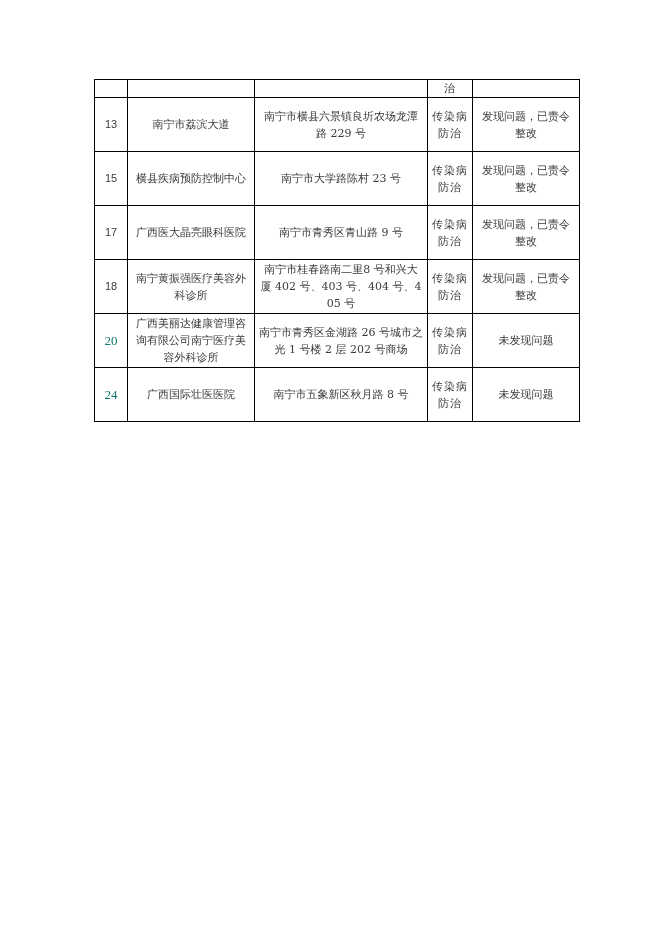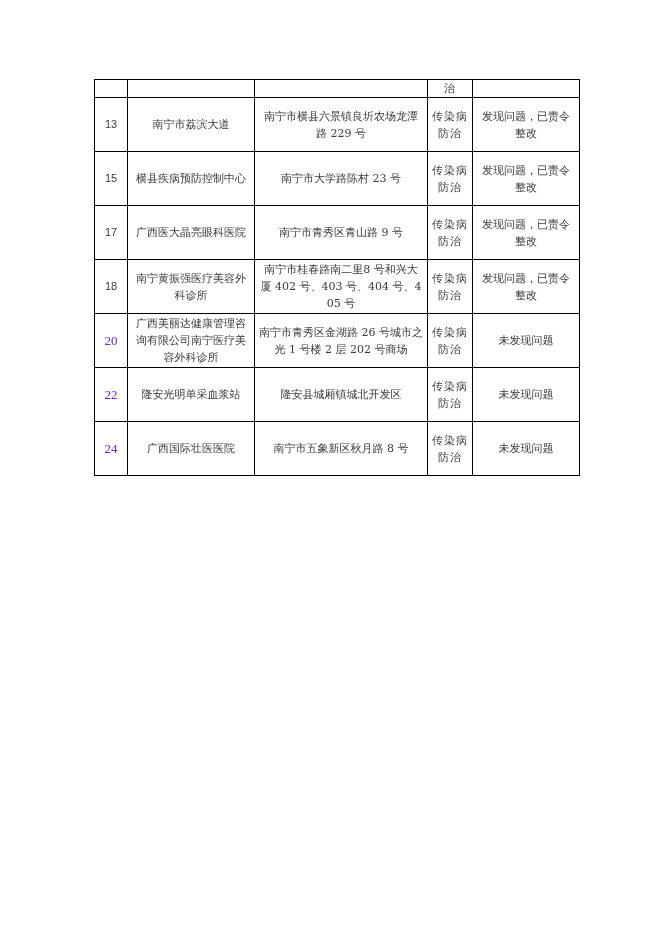--- a/index.html
+++ b/index.html
@@ -18,21 +18,21 @@
     word-break: break-all;
   }
   col.c1 { width: 33px; }
   col.c2 { width: 127px; }
   col.c3 { width: 173px; }
   col.c4 { width: 45px; }
   col.c5 { width: 107px; }
   tr.top-row td { height: 17px; }
   tr.data-row td { height: 53px; }
   td.num { font-family: "Liberation Sans", "DejaVu Sans", sans-serif; font-size: 10px; color: #111; padding: 0; margin-left: 48px; }
-  td.num.serif { font-family: "Liberation Serif", "DejaVu Serif", serif; font-size: 13px; color: #6d28d9; }
+  td.num.serif { font-family: "Liberation Serif", "DejaVu Serif", serif; font-size: 13px; color: #0f766e; }
   td.cat { padding: 0 6px; letter-spacing: 1px; }
   td.name, td.addr { padding: 0 10px; }
   td.result { padding: 0 8px; margin-left: 8px; }
 </style>
 </head>
 <body>
 
 <table class="doc-table">
   <colgroup>
     <col class="c1">
@@ -79,27 +79,20 @@
       <td class="result">发现问题，已责令整改</td>
     </tr>
     <tr class="data-row">
       <td class="num serif">20</td>
       <td class="name">广西美丽达健康管理咨询有限公司南宁医疗美容外科诊所</td>
       <td class="addr">南宁市青秀区金湖路 26 号城市之光 1 号楼 2 层 202 号商场</td>
       <td class="cat">传染病防治</td>
       <td class="result">未发现问题</td>
     </tr>
     <tr class="data-row">
-      <td class="num serif">22</td>
-      <td class="name">隆安光明单采血浆站</td>
-      <td class="addr">隆安县城厢镇城北开发区</td>
-      <td class="cat">传染病防治</td>
-      <td class="result">未发现问题</td>
-    </tr>
-    <tr class="data-row">
       <td class="num serif">24</td>
       <td class="name">广西国际壮医医院</td>
       <td class="addr">南宁市五象新区秋月路 8 号</td>
       <td class="cat">传染病防治</td>
       <td class="result">未发现问题</td>
     </tr>
   </tbody>
 </table>
 
 </body></html>

